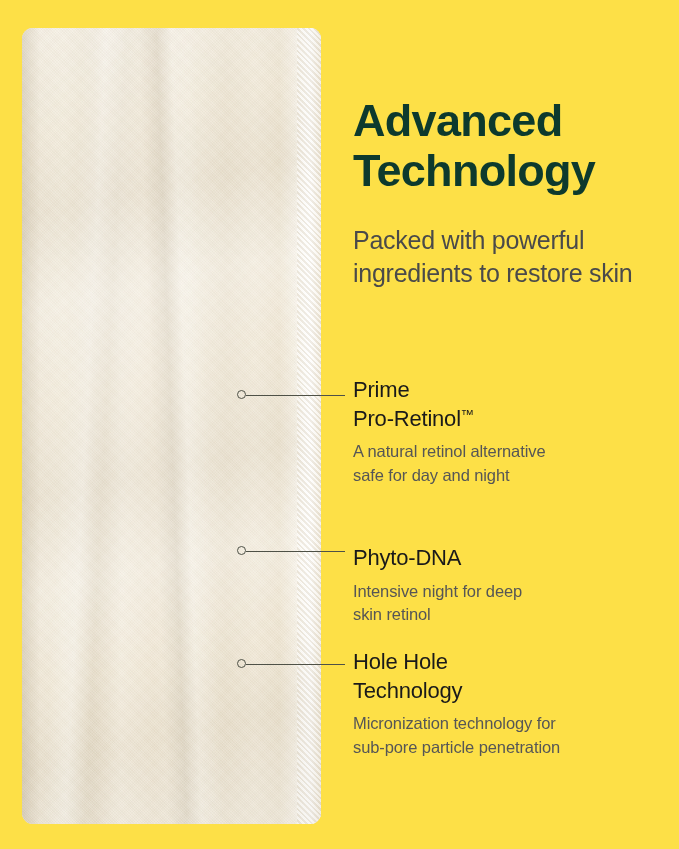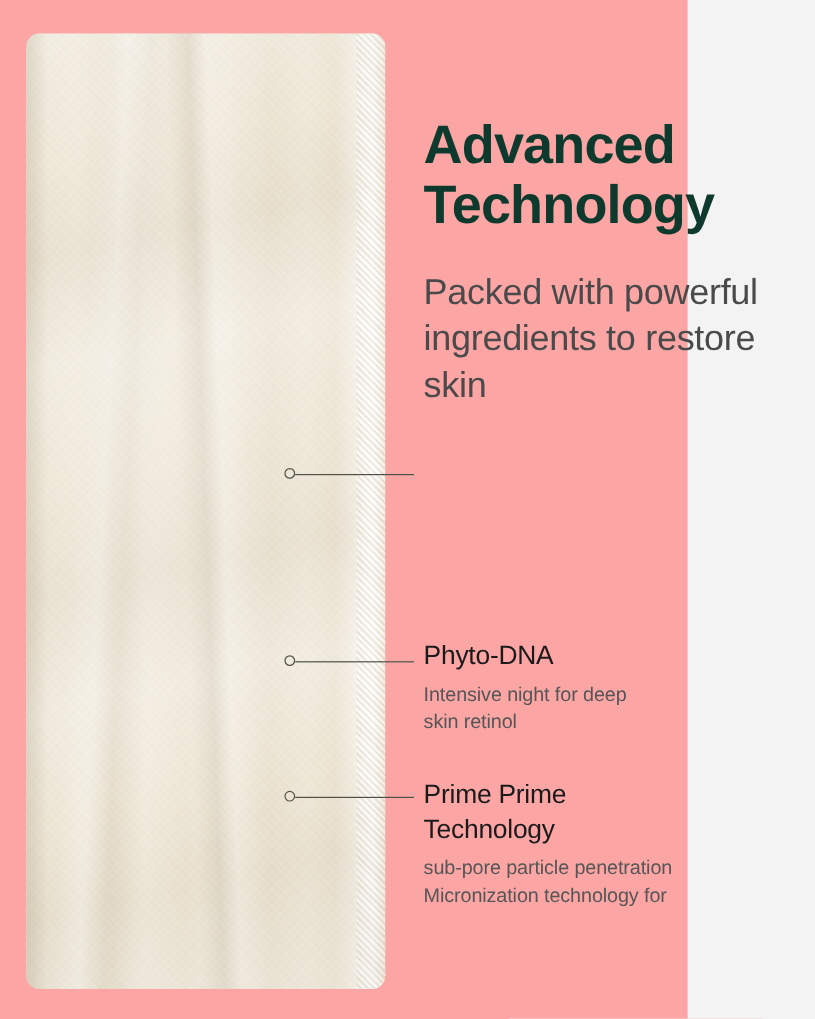--- a/index.html
+++ b/index.html
@@ -11,23 +11,23 @@
     height: 849px;
     background: #f3f3f3;
     font-family: "Liberation Sans", sans-serif;
     overflow: hidden;
     position: relative;
   }
 
   #page {
     position: absolute;
     left: 0; top: 0;
-    width: 573px;
+    width: 679px;
     height: 849px;
-    background: #fca5a5;
+    background: #fde047;
   }
 
   
   #product-panel {
     position: absolute;
     left: 22px;
     top: 28px;
     width: 299px;
     height: 796px;
     border-radius: 11px;
@@ -168,21 +168,21 @@
     letter-spacing: -0.7px;
     color: #0d3a2d;
   }
   #headline .hl-line { display: block; white-space: nowrap; }
 
   #subhead {
     position: absolute;
     left: 0;
     top: 224px;
     width: 300px;
-    font-size: 30px;
+    font-size: 25px;
     line-height: 1.30;
     letter-spacing: -0.25px;
     color: #4a4a4a;
   }
 
   
   .feature {
     position: absolute;
     left: 0;
     width: 300px;
@@ -204,21 +204,21 @@
     font-size: 16.5px;
     line-height: 1.42;
     letter-spacing: -0.1px;
     color: #565656;
     margin: 0;
     padding-top: 7px;
   }
   .feature-desc .dl { display: block; white-space: nowrap; }
 
   #feature-1 { top: 376px; }
-  #feature-2 { top: 532px; }
+  #feature-2 { top: 544px; }
   #feature-3 { top: 648px; }
 
   
   .leader {
     position: absolute;
     height: 11px;
   }
   .leader .lead-line {
     position: absolute;
     left: 9px;
@@ -276,36 +276,46 @@
 
   <div id="content">
 
     <div id="headline">
       <span class="hl-line">Advanced</span>
       <span class="hl-line">Technology</span>
     </div>
 
     <div id="subhead">Packed with powerful ingredients to restore skin</div>
 
+    <div class="feature" id="feature-1">
+      <div class="feature-title">
+        <span>Prime</span><br>
+        <span>Pro-Retinol</span><span class="tm">™</span>
+      </div>
+      <p class="feature-desc">
+        <span class="dl">A natural retinol alternative</span>
+        <span class="dl">safe for day and night</span>
+      </p>
+    </div>
 
     <div class="feature" id="feature-2">
       <div class="feature-title">
         <span>Phyto-DNA</span>
       </div>
       <p class="feature-desc">
         <span class="dl">Intensive night for deep</span>
         <span class="dl">skin retinol</span>
       </p>
     </div>
 
     <div class="feature" id="feature-3">
       <div class="feature-title">
-        <span>Prime Prime</span><br>
+        <span>Hole Hole</span><br>
         <span>Technology</span>
       </div>
       <p class="feature-desc">
+        <span class="dl">Micronization technology for</span>
         <span class="dl">sub-pore particle penetration</span>
-        <span class="dl">Micronization technology for</span>
       </p>
     </div>
 
   </div>
 </div>
 
 </body></html>

